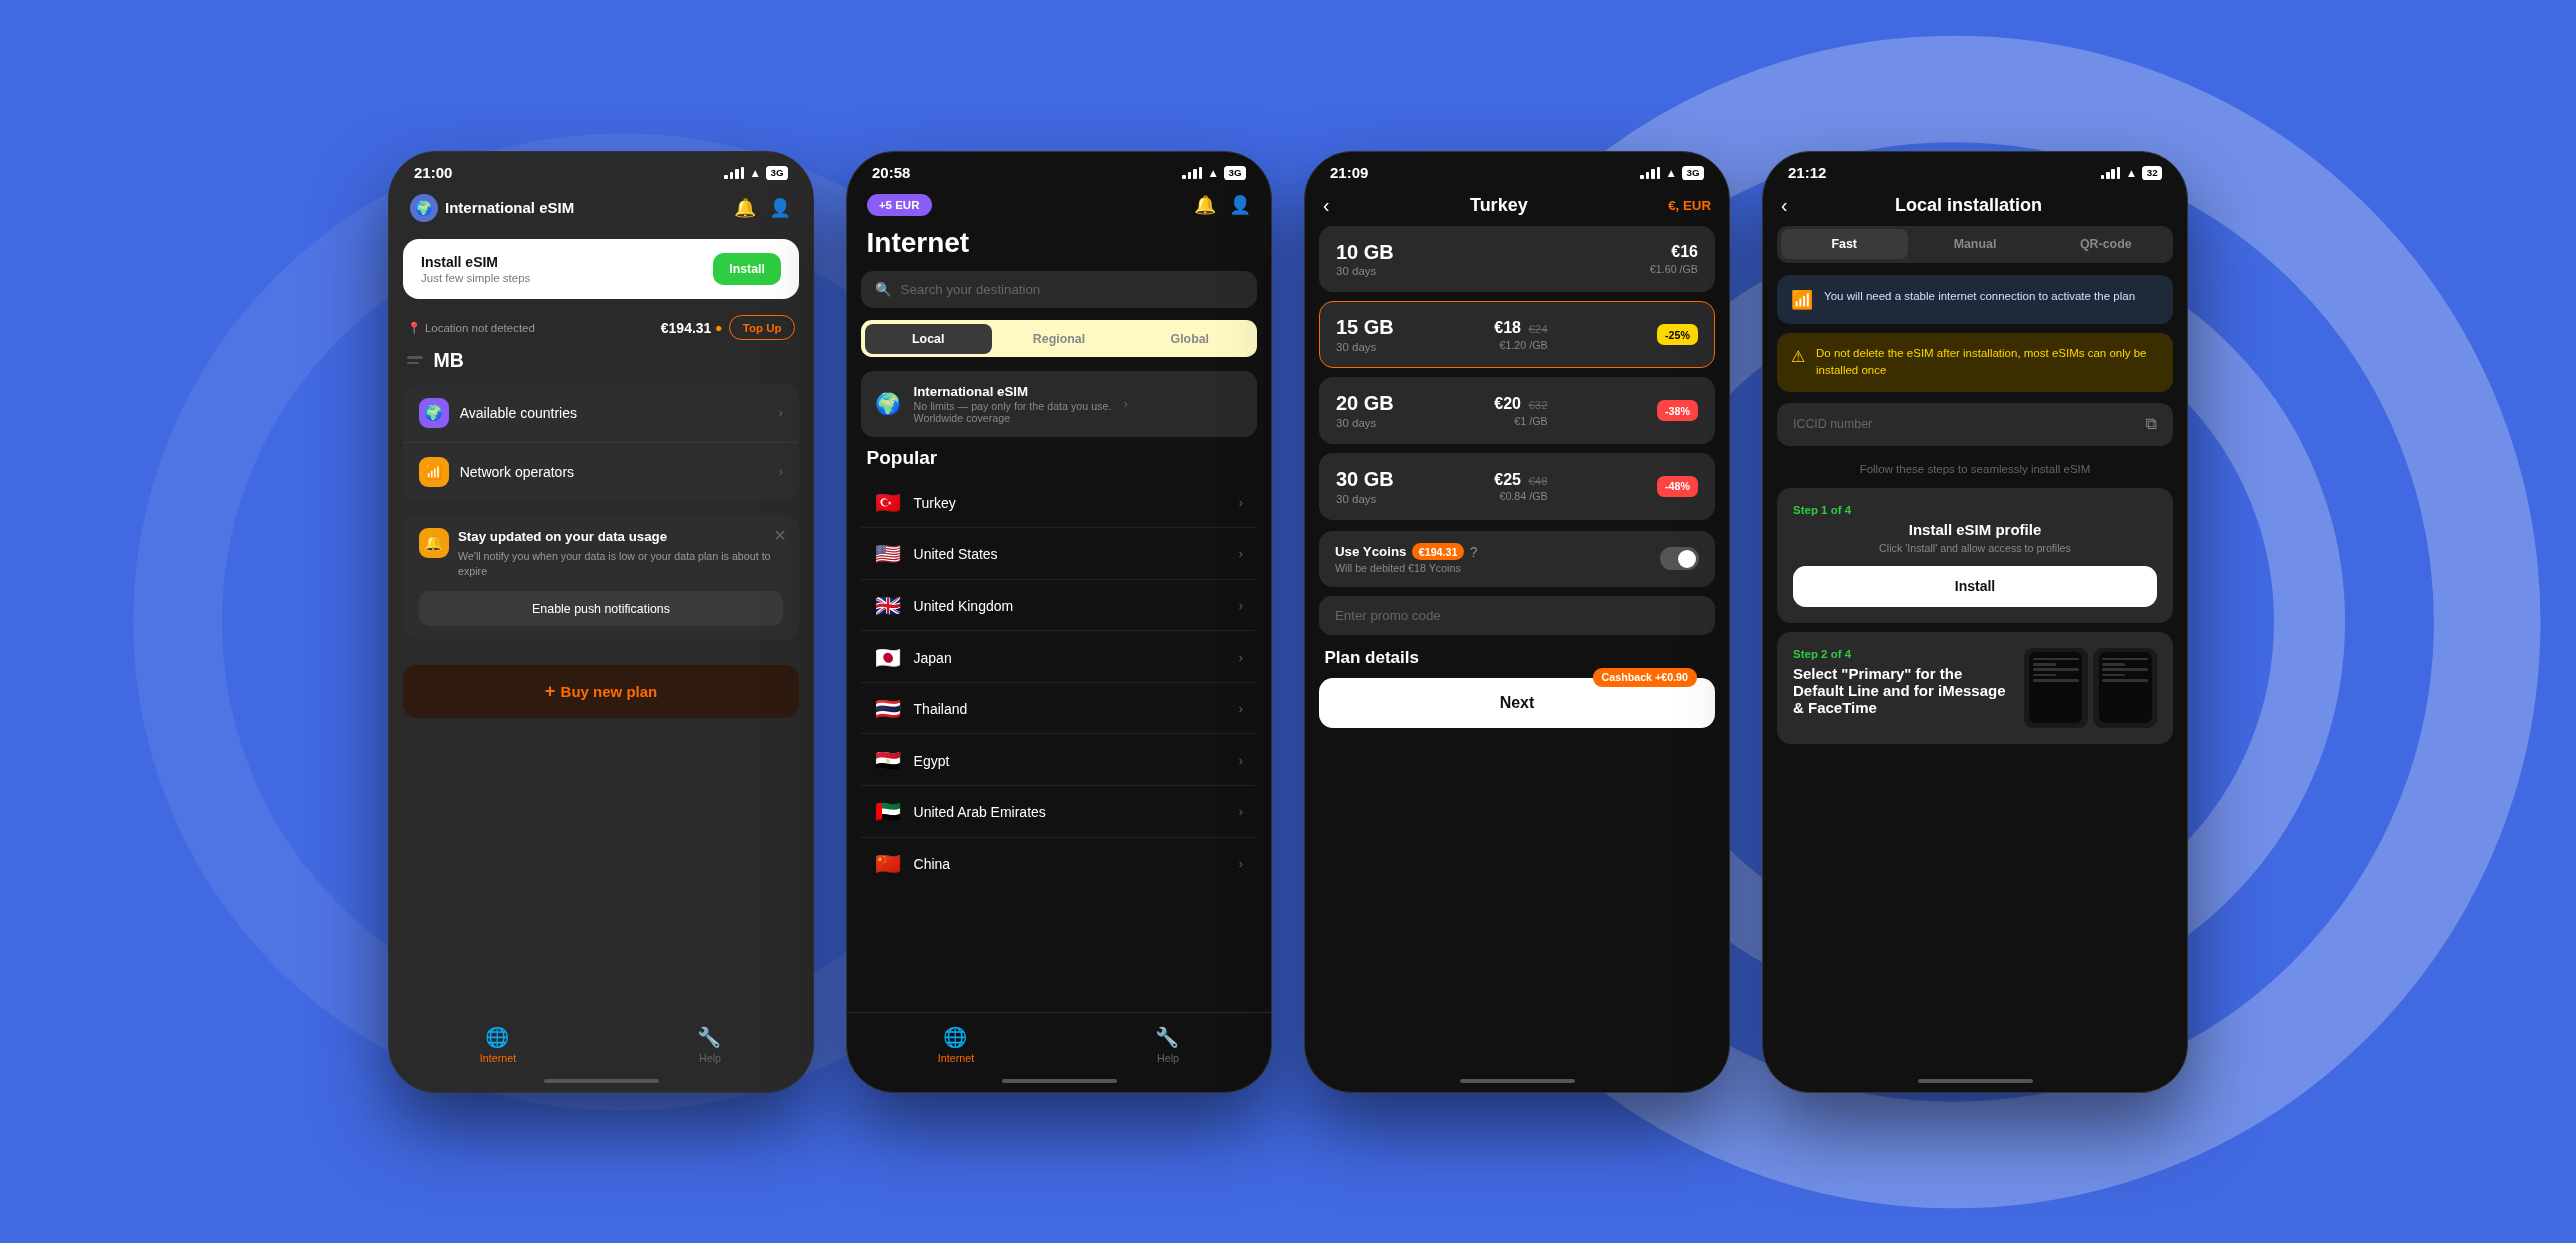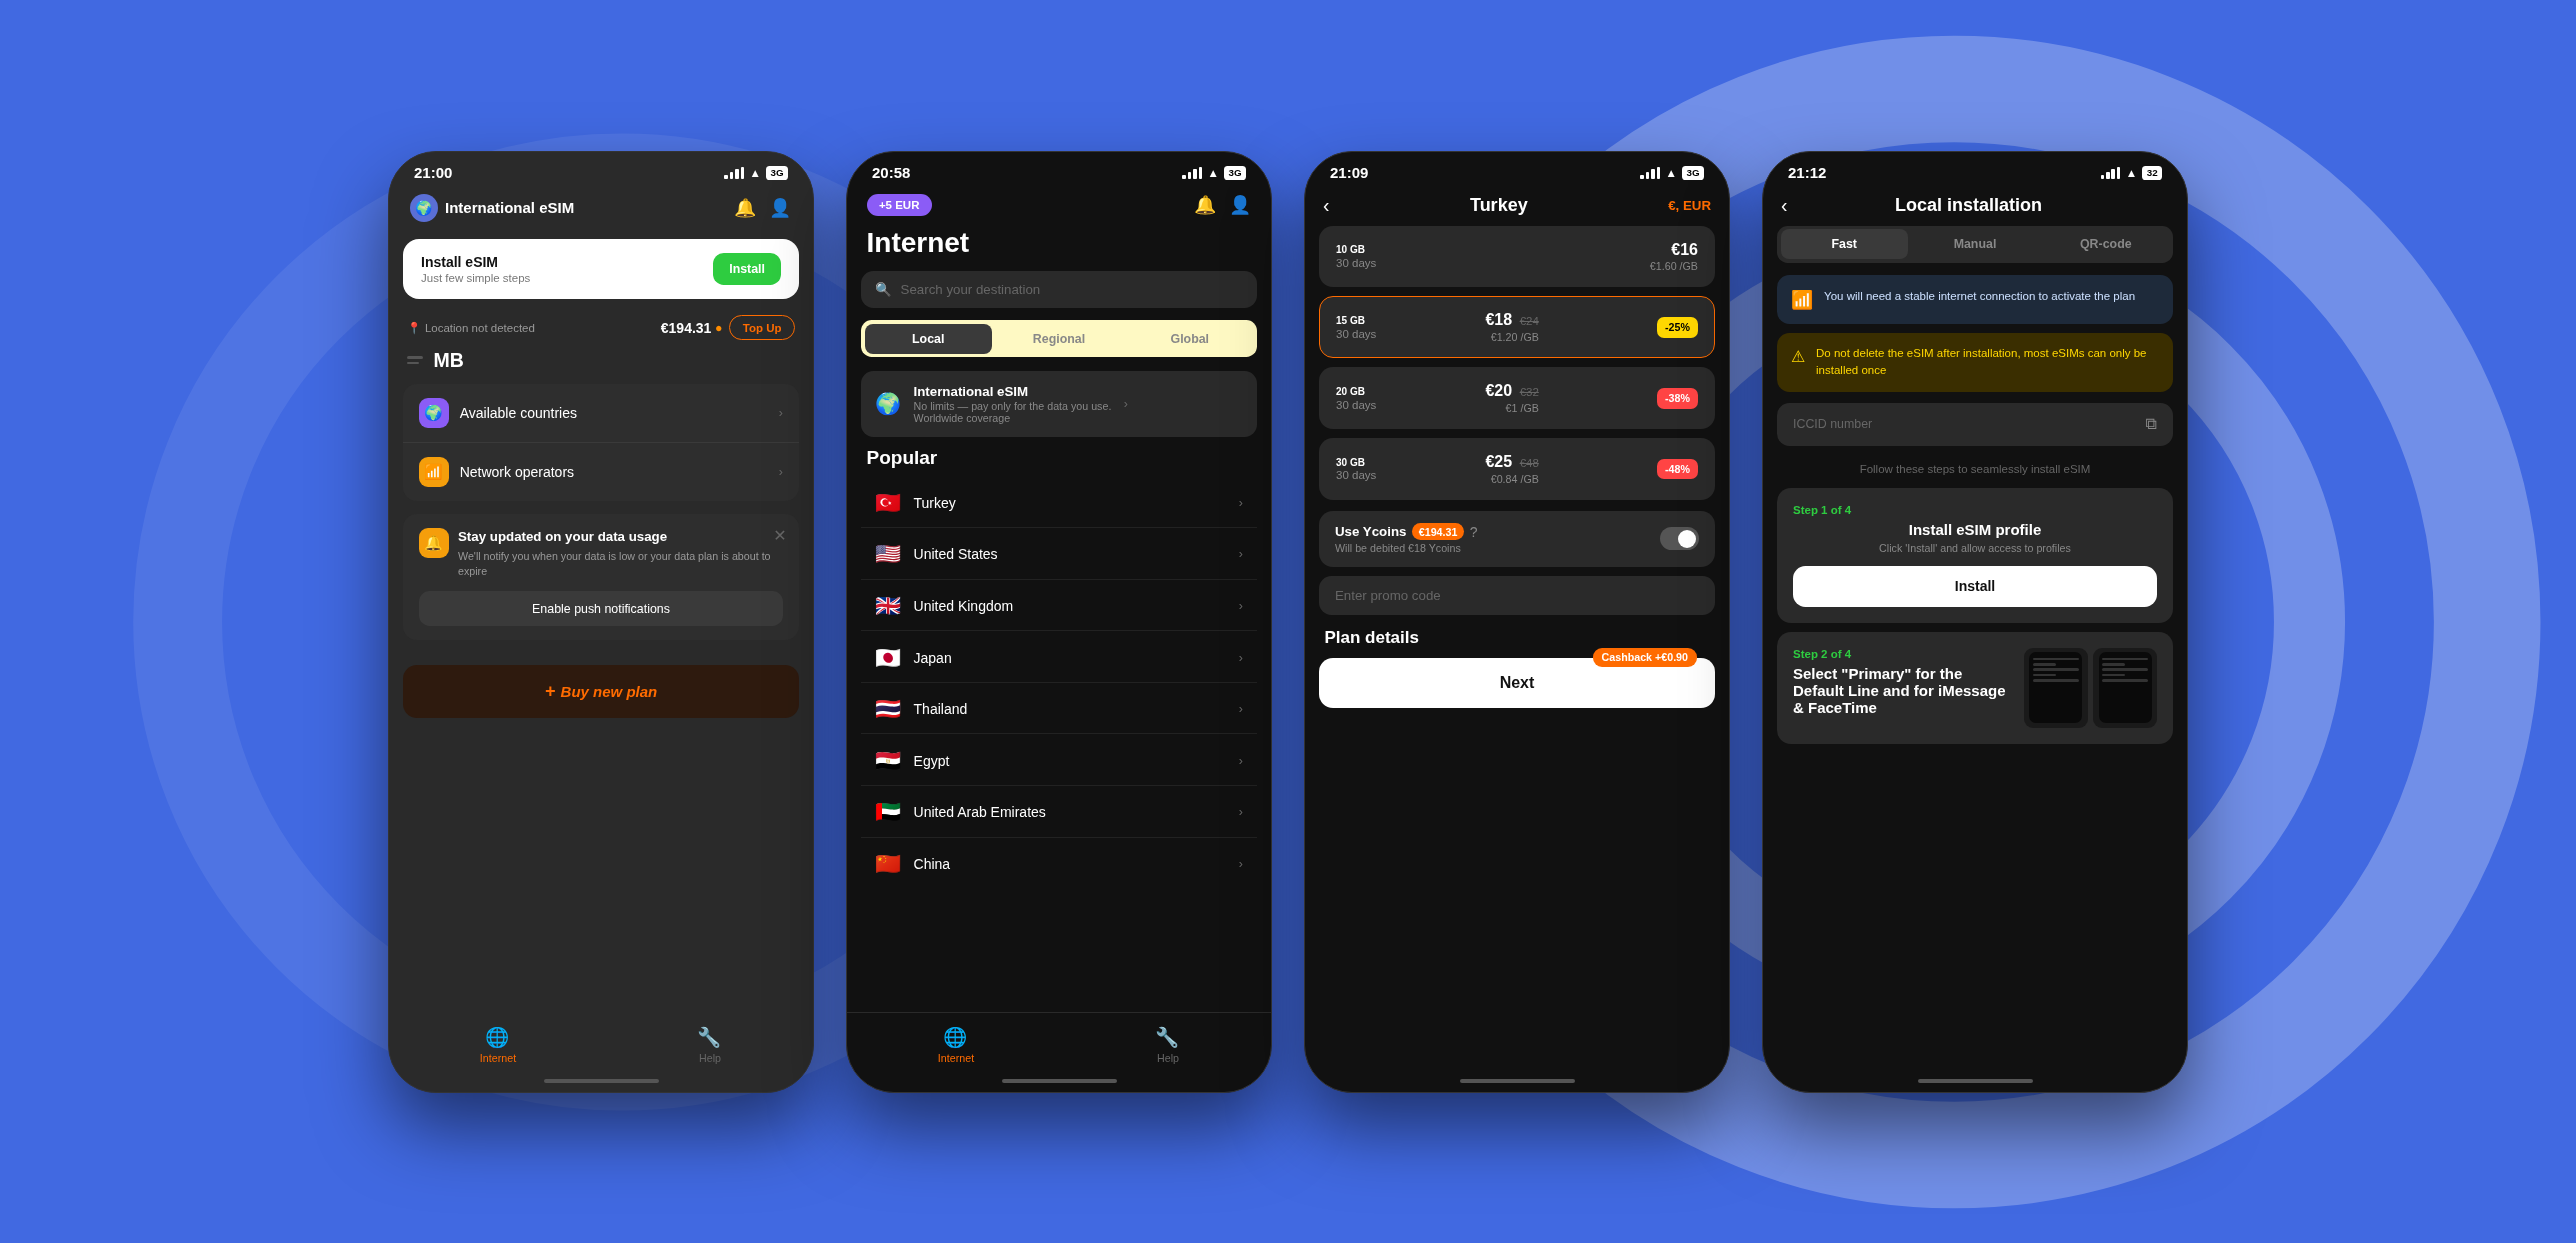--- a/index.html
+++ b/index.html
@@ -203,21 +203,20 @@
       font-size: 15px;
       font-weight: 700;
       padding: 16px;
       border-radius: 14px;
       border: none;
       width: calc(100% - 28px);
       display: flex;
       align-items: center;
       justify-content: center;
       gap: 5.3px;
-      font-style: italic;
     }
     .p1-buy-btn::before { content: '+'; font-size: 18px; }
 
     .tab-bar {
       display: flex;
       justify-content: space-around;
       align-items: center;
       padding: 12.4px 0 9px;
       border-top: 0.9px solid #2a2a2a;
       margin-top: auto;
@@ -341,21 +340,21 @@
     .plan-card {
       background: #2a2a2a;
       border-radius: 14px;
       padding: 14px 16px;
       display: flex;
       align-items: center;
       justify-content: space-between;
       border: 1.8px solid transparent;
     }
     .plan-card.selected { border-color: #ff6b00; }
-    .plan-gb { color: white; font-size: 10px; font-weight: 700; }
+    .plan-gb { color: white; font-size: 20px; font-weight: 700; }
     .plan-days { color: #888; font-size: 11.5px; margin-top: 1.8px; }
     .plan-price-col { text-align: right; }
     .plan-main-price { color: white; font-size: 16px; font-weight: 700; }
     .plan-orig-price { color: #666; font-size: 11.5px; text-decoration: line-through; margin-left: 3.6px; }
     .plan-per-gb { color: #888; font-size: 10.7px; margin-top: 1.8px; }
     .discount-badge {
       background: #ffd700;
       color: #000;
       font-size: 10.7px;
       font-weight: 800;

